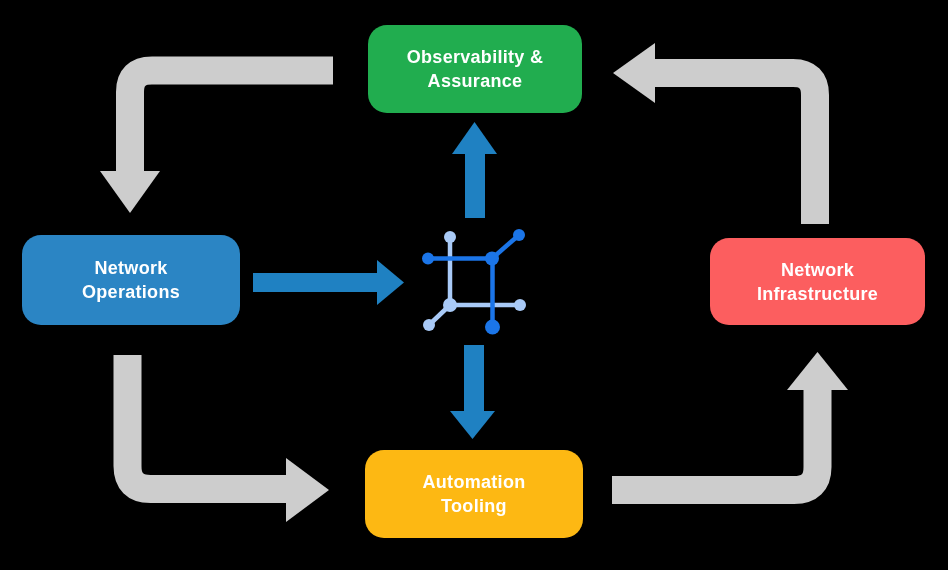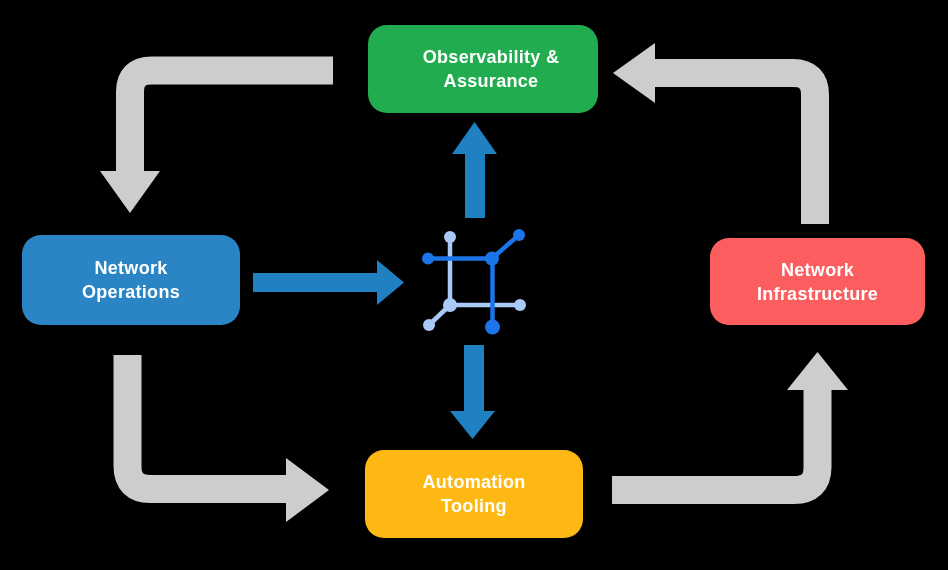--- a/index.html
+++ b/index.html
@@ -85,21 +85,21 @@
     <g>
       <path class="blue-shaft" stroke-width="20" d="M 475 218 V 153"></path>
       <polygon class="blue-head" points="452,154 497,154 474.5,122"></polygon>
     </g>
     <g>
       <path class="blue-shaft" stroke-width="20" d="M 474 345 V 412"></path>
       <polygon class="blue-head" points="450,411 495,411 472.5,439"></polygon>
     </g>
   </svg>
 
-  <div class="node node-observability" style="background-color: rgb(33, 173, 79); padding-left: 16px;">
+  <div class="node node-observability" style="background-color: rgb(33, 173, 79);">
     <span class="label">Observability &amp;
 Assurance</span>
   </div>
 
   <div class="node node-operations" style="background-color: rgb(43, 133, 196);">
     <span class="label">Network
 Operations</span>
   </div>
 
   <div class="node node-infrastructure" style="background-color: rgb(252, 94, 95);">

